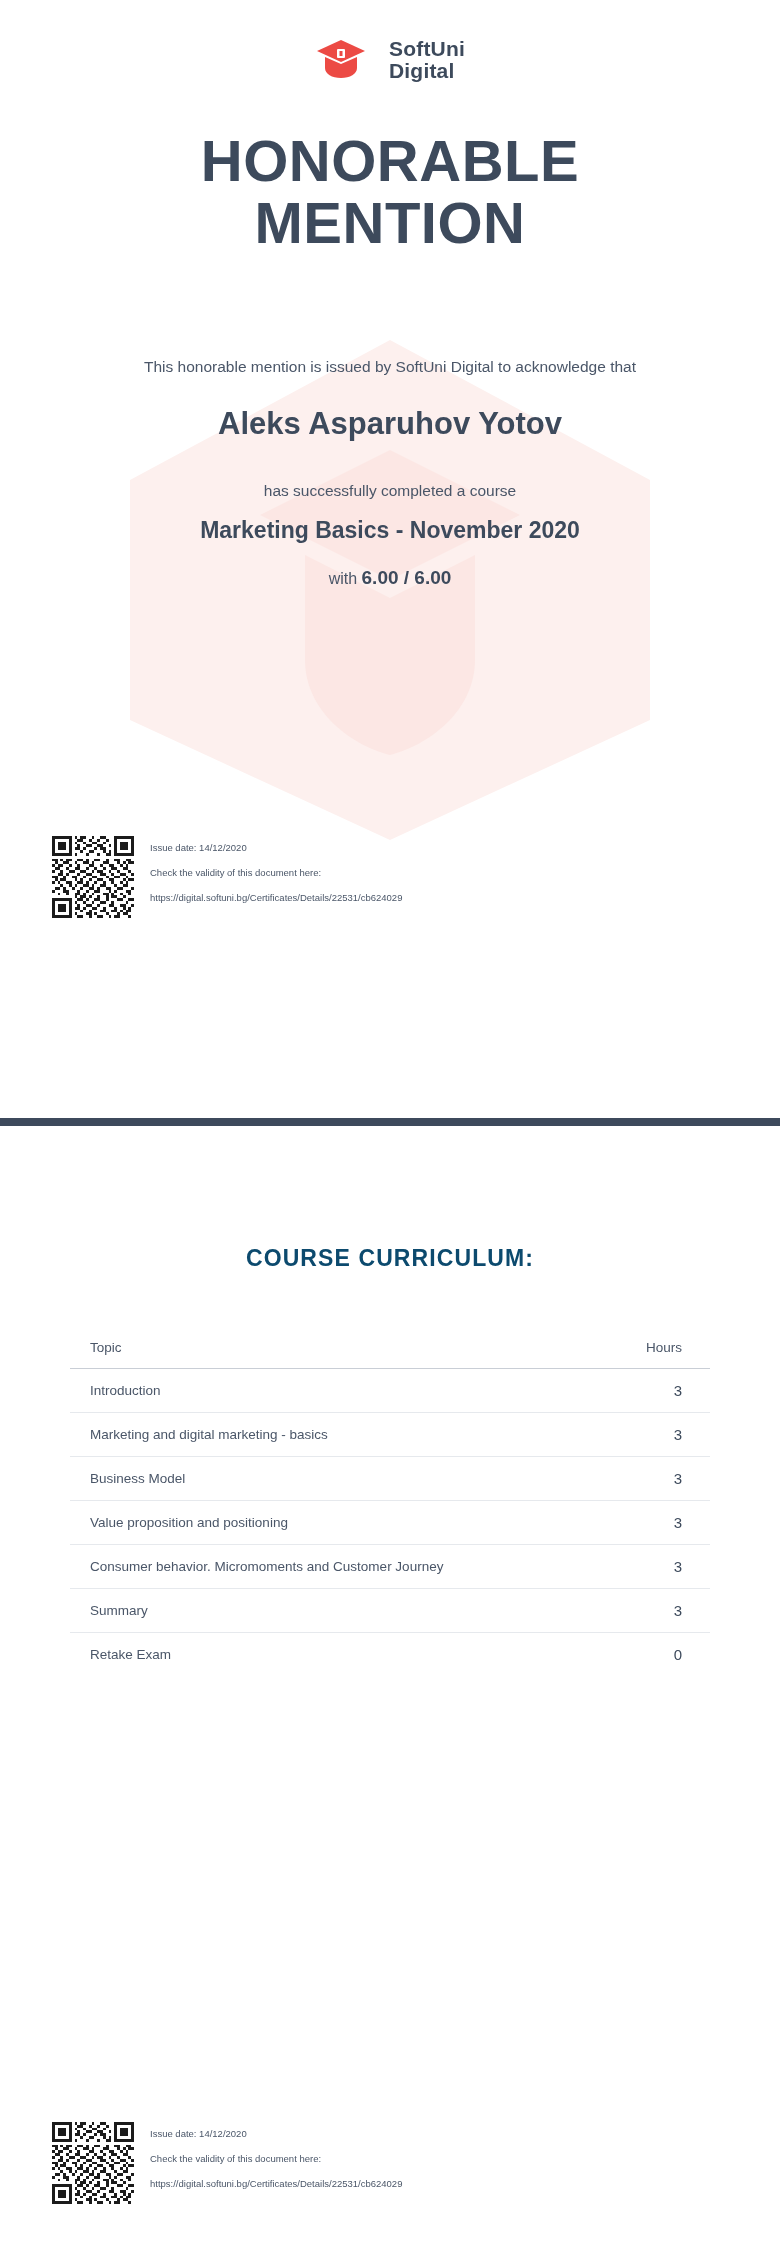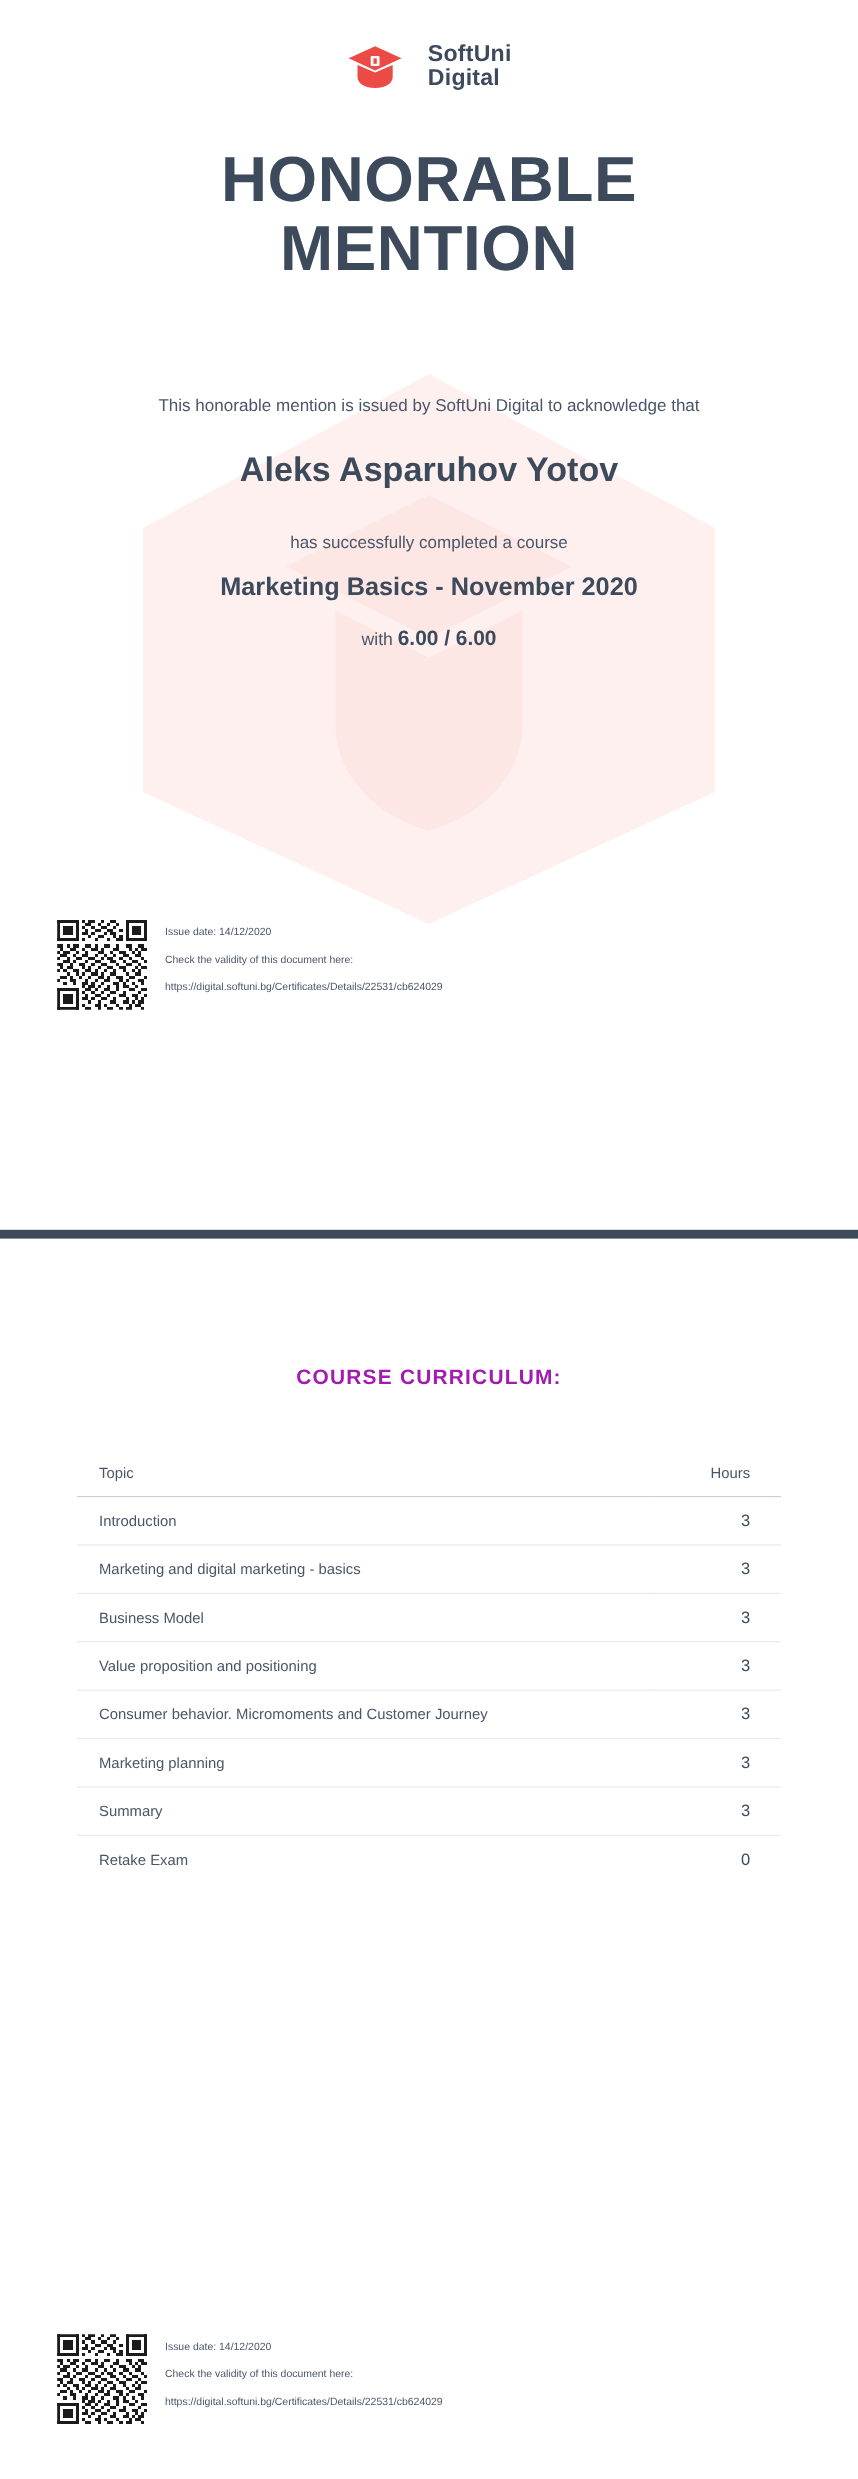--- a/index.html
+++ b/index.html
@@ -47,21 +47,21 @@
   .cert-inner {
     position: relative;
     z-index: 2;
     text-align: center;
     padding-top: 38px;
   }
 
   
   .logo-wrap {
     display: inline-flex;
-    align-items: flex-end;
+    align-items: flex-start;
     gap: 22px;
     margin-bottom: 0;
   }
   .logo-mark {
     width: 52px;
     height: 42px;
     position: relative;
     flex: 0 0 auto;
   }
   .logo-text {
@@ -152,24 +152,24 @@
     z-index: 3;
   }
 
   
   .curriculum {
     position: relative;
     padding-top: 100px;
   }
   .cur-title {
     text-align: center;
-    font-size: 19px;
+    font-size: 23px;
     font-weight: bold;
     letter-spacing: 1.1px;
-    color: #a21caf;
+    color: #0c4a6e;
   }
   table.cur-table {
     margin: 68px auto 0 auto;
     width: 640px;
     border-collapse: collapse;
     font-size: 13.5px;
     color: #4a5668;
   }
   table.cur-table th {
     font-weight: 400;
@@ -495,24 +495,20 @@
         </tr>
         <tr>
           <td>Value proposition and positioning</td>
           <td class="hours">3</td>
         </tr>
         <tr>
           <td>Consumer behavior. Micromoments and Customer Journey</td>
           <td class="hours">3</td>
         </tr>
         <tr>
-          <td>Marketing planning</td>
-          <td class="hours">3</td>
-        </tr>
-        <tr>
           <td>Summary</td>
           <td class="hours">3</td>
         </tr>
         <tr>
           <td>Retake Exam</td>
           <td class="hours">0</td>
         </tr>
       </tbody>
     </table>
   </section>

